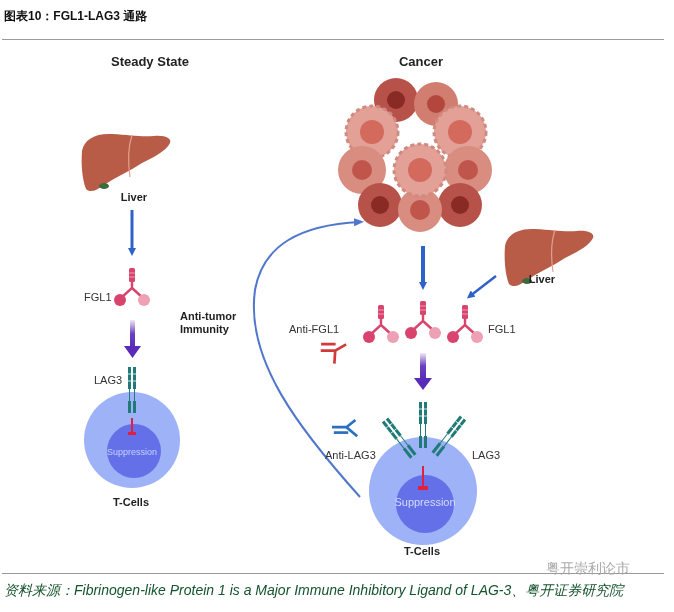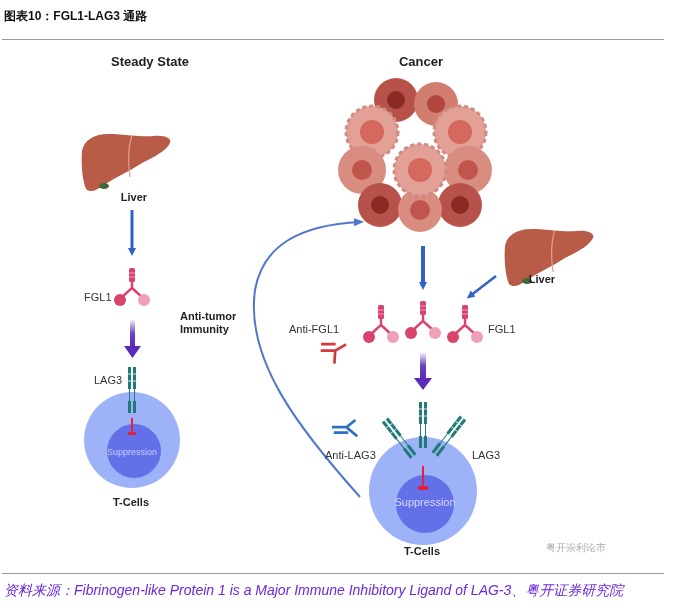--- a/index.html
+++ b/index.html
@@ -1,22 +1,22 @@
 <!DOCTYPE html>
 <html><head>
 <meta charset="utf-8">
 <style>
   html, body { margin: 0; padding: 0; background: #ffffff; }
   body { width: 674px; height: 612px; position: relative; overflow: hidden; font-family: "Liberation Sans", sans-serif; }
   .title { position: absolute; left: 4px; top: 8px; font-size: 12px; font-weight: bold; color: #111; }
   .rule { position: absolute; left: 2px; right: 10px; height: 1px; background: #9a9a9a; }
   .rule.top { top: 39px; }
   .rule.bottom { top: 573px; }
-  .source { position: absolute; left: 4px; top: 582px; font-size: 14px; font-style: italic; color: #6d28d9; white-space: nowrap; }
-  .watermark { position: absolute; left: 546px; top: 541px; font-size: 10px; color: #aaa; }
+  .source { position: absolute; left: 4px; top: 582px; font-size: 14px; font-style: italic; color: #14532d; white-space: nowrap; }
+  .watermark { position: absolute; left: 546px; top: 560px; font-size: 14px; color: #aaa; }
   svg.diagram { position: absolute; left: 0; top: 40px; }
   .lbl { font-family: "Liberation Sans", sans-serif; }
 </style>
 </head>
 <body>
 
 <div class="title">图表10：FGL1-LAG3 通路</div>
 <div class="rule top"></div>
 
 <svg class="diagram" width="674" height="533" viewBox="0 40 674 533">

